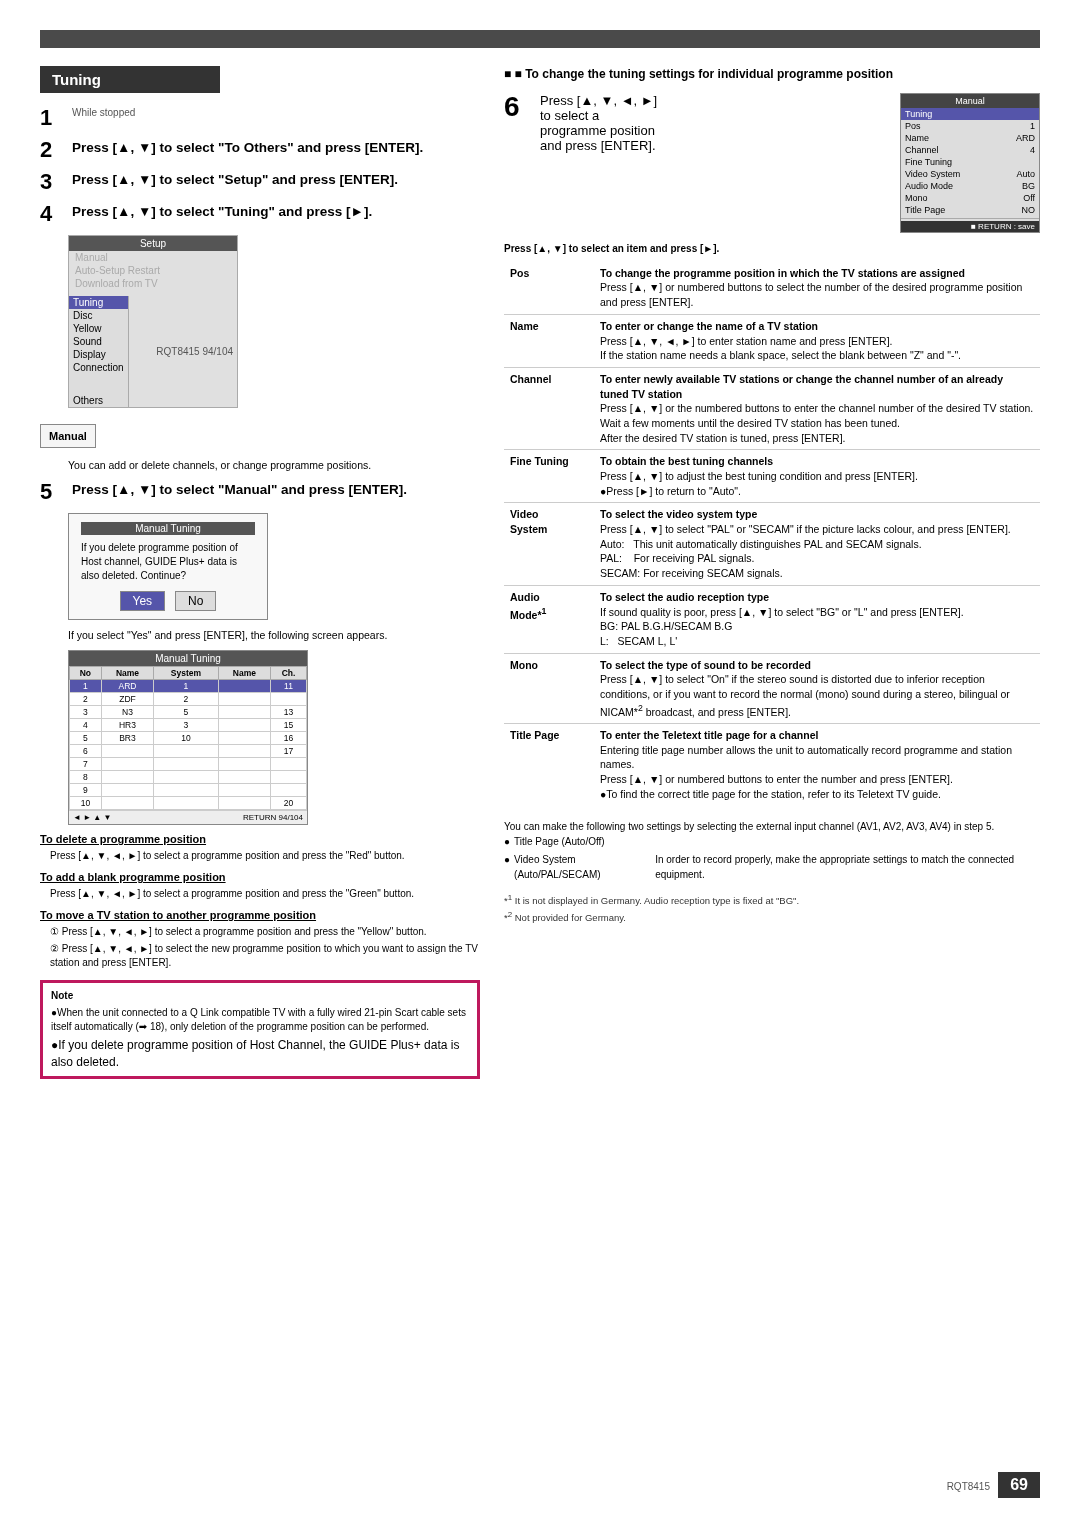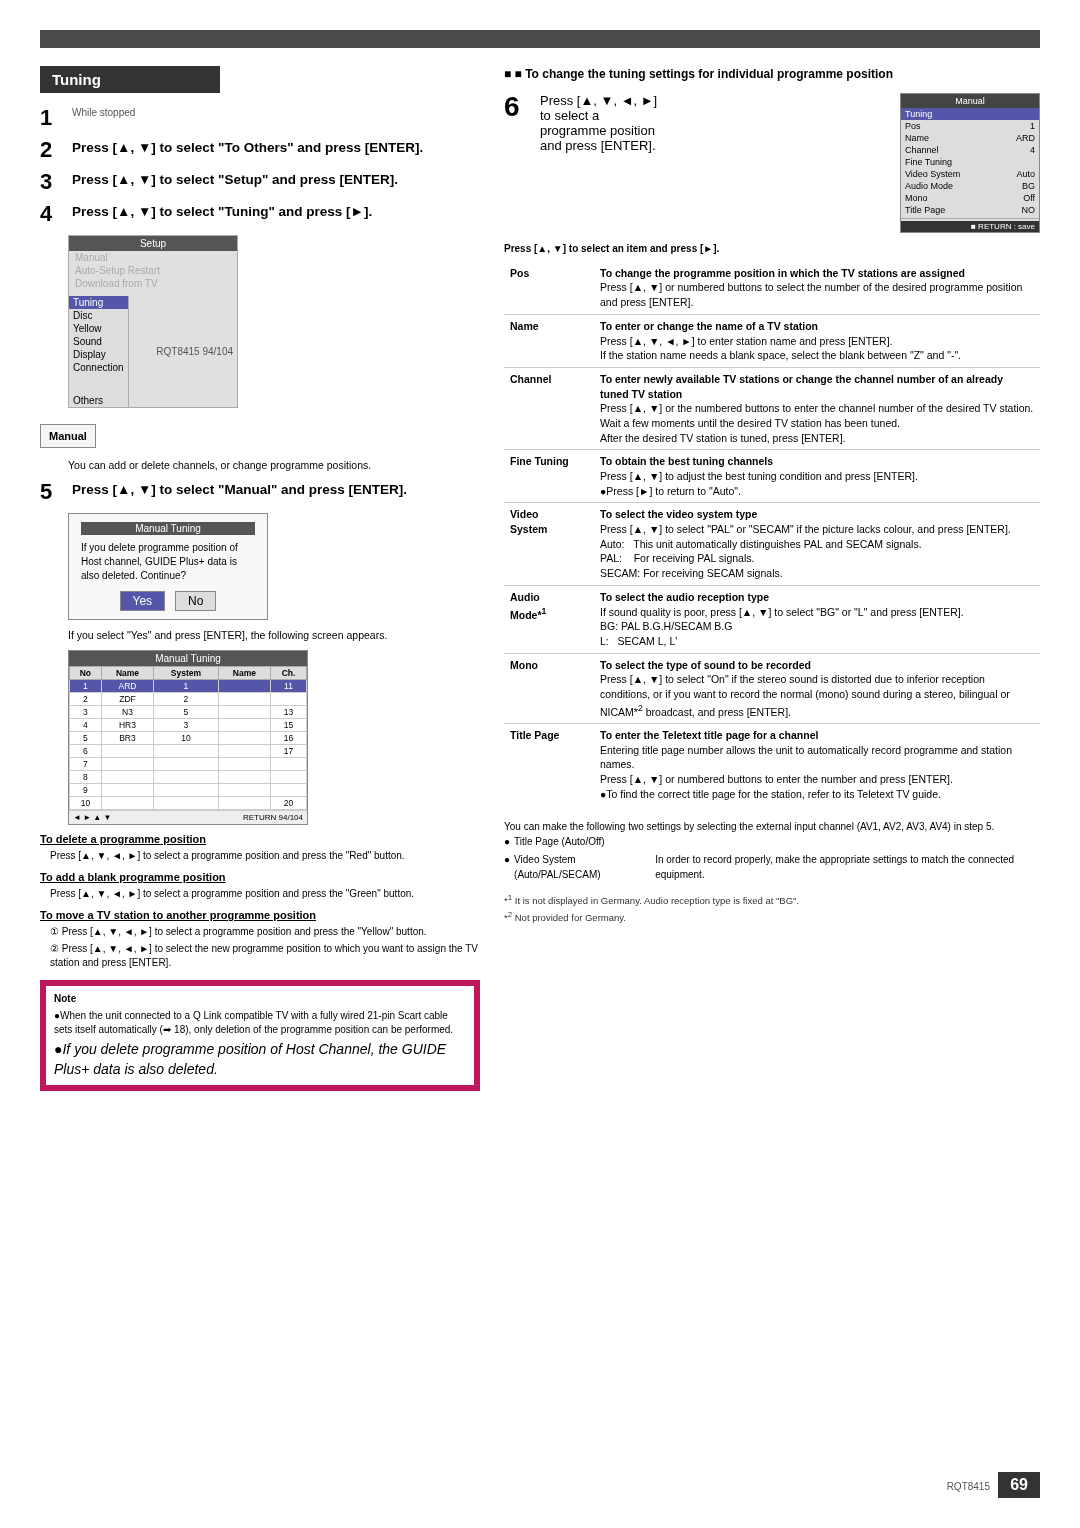--- a/index.html
+++ b/index.html
@@ -157,21 +157,21 @@
       font-weight: bold;
       margin: 8px 0 4px 0;
       text-decoration: underline;
     }
     .sub-note {
       font-size: 10px;
       margin: 3px 0 3px 10px;
       line-height: 1.4;
     }
     .note-block {
-      border: 6px solid #be185d;
+      border: 3px solid #be185d;
       padding: 5px 8px;
       margin: 8px 0;
       font-size: 10px;
       line-height: 1.5;
     }
     .note-block-title {
       font-weight: bold;
       font-size: 10px;
       margin-bottom: 3px;
     }
@@ -487,21 +487,21 @@
 
         <div class="sub-section-title">To move a TV station to another programme position</div>
         <div class="sub-note" style="margin-left:10px;font-size:10px;line-height:1.4;">① Press [▲, ▼, ◄, ►] to select a programme position and press the "Yellow" button.</div>
         <div class="sub-note" style="margin-left:10px;font-size:10px;line-height:1.4;">② Press [▲, ▼, ◄, ►] to select the new programme position to which you want to assign the TV station and press [ENTER].</div>
       </div>
 
       
       <div class="note-block" style="margin-top:10px;">
         <div class="note-block-title">Note</div>
         <div style="font-size:10px;line-height:1.4;">●When the unit connected to a Q Link compatible TV with a fully wired 21-pin Scart cable sets itself automatically (➡ 18), only deletion of the programme position can be performed.</div>
-        <div style="font-size:14px;line-height:1.4;margin-top:3px;font-style:italic;">●If you delete programme position of Host Channel, the GUIDE Plus+ data is also deleted.</div>
+        <div style="font-size:12px;line-height:1.4;margin-top:3px;">●If you delete programme position of Host Channel, the GUIDE Plus+ data is also deleted.</div>
       </div>
     </div>
 
     <div class="right-col right-col-wrapper">
       <div class="vertical-label">Changing the unit's settings</div>
 
       <div class="right-col .section-header" style="font-size:12px;font-weight:bold;margin-bottom:10px;line-height:1.4;">
         <span>■ </span><span>■  To change the tuning settings for individual programme position</span>
       </div>
 

